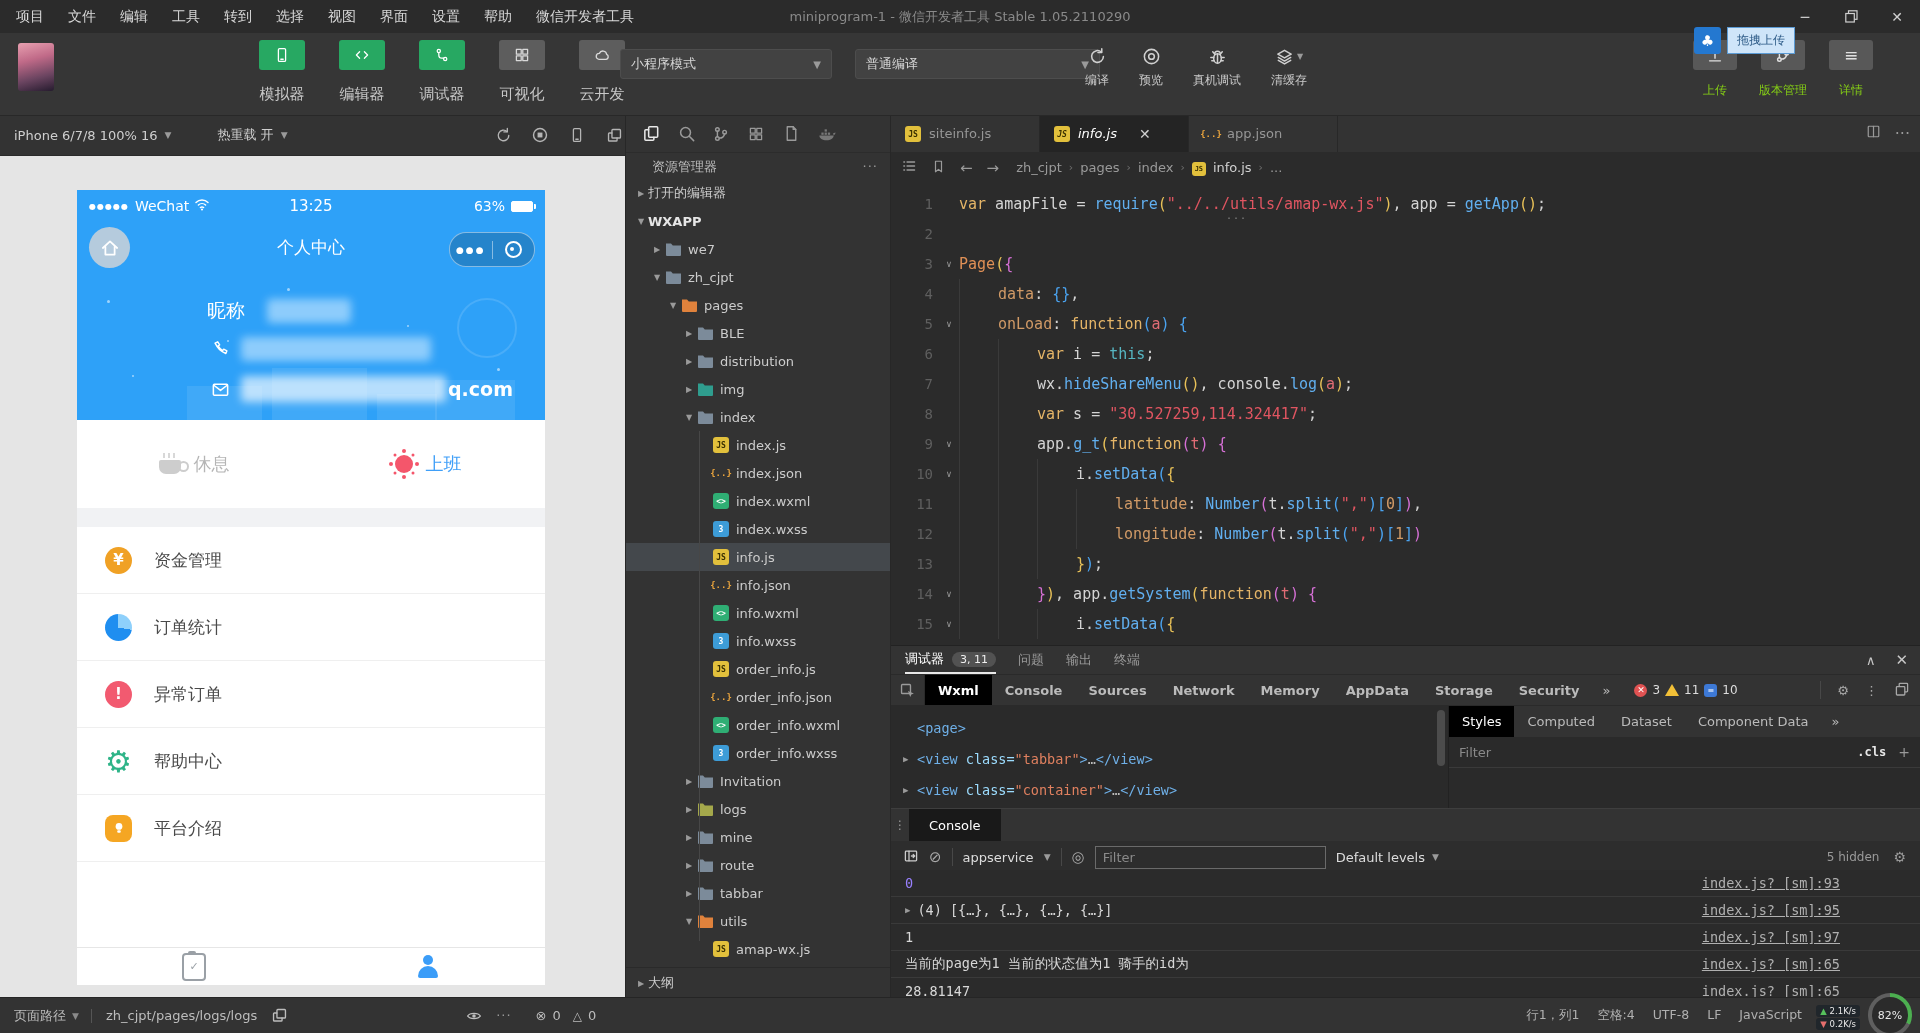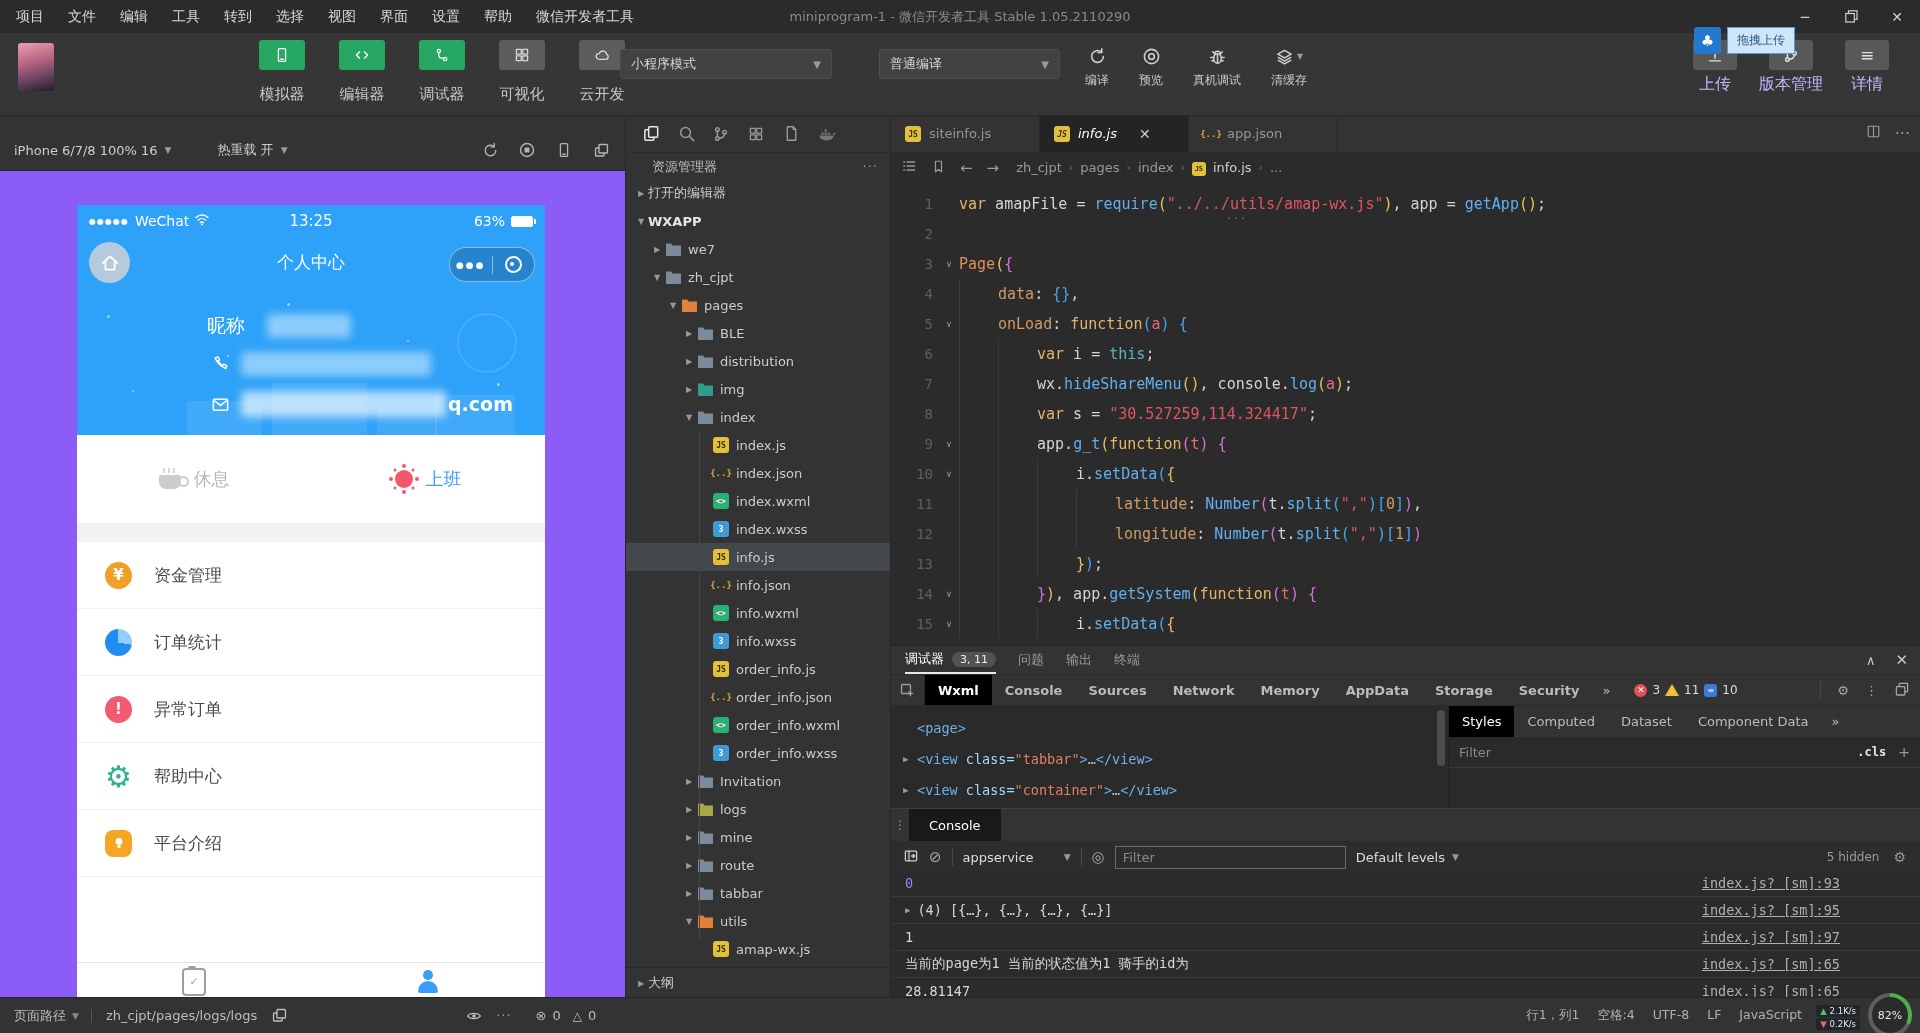--- a/index.html
+++ b/index.html
@@ -29,27 +29,27 @@
   .dd{position:absolute;top:16px;height:30px;background:#424242;border:1px solid #4d4d4d;border-radius:3px;
       display:flex;align-items:center;color:#d6d6d6;font-size:13px;padding:0 10px;box-sizing:border-box;}
   .dd .caret{margin-left:auto;color:#9a9a9a;font-size:10px;padding-left:14px;}
   .actions{position:absolute;left:1085px;top:10px;display:flex;gap:30px;}
   .action{text-align:center;color:#d0d0d0;}
   .action .aicon{height:26px;display:flex;align-items:center;justify-content:center;font-size:19px;}
   .action .alabel{font-size:12px;color:#c9c9c9;margin-top:3px;white-space:nowrap;}
   .raction{ text-align:center;}
   .ractions{position:absolute;left:1693px;top:7px;display:flex;gap:22px;}
   .raction .rbox{width:44px;height:30px;border-radius:3px;background:#585858;color:#e0e0e0;display:flex;align-items:center;justify-content:center;margin:0 auto;}
-  .raction .alabel{font-size:16px;color:#c4b5fd;margin-top:4px;white-space:nowrap;}
+  .raction .alabel{font-size:12px;color:#84cc16;margin-top:12px;white-space:nowrap;}
   .tooltip{position:absolute;left:1694px;top:27px;display:flex;z-index:40;align-items:stretch;}
   .tooltip .ticon{width:27px;height:27px;background:#2478d0;border-radius:3px;color:#fff;display:flex;align-items:center;justify-content:center;font-size:15px;}
   .tooltip .tlabel{height:25px;background:#cfe5f9;border:1px solid #5b9bd5;color:#2c5a86;font-size:12px;display:flex;align-items:center;padding:0 9px;}
 
   
-  .sim-panel{position:absolute;left:0;top:130px;width:625px;bottom:35px;background:#8b5cf6;overflow:hidden;}
+  .sim-panel{position:absolute;left:0;top:115px;width:625px;bottom:35px;background:#e5e5e5;overflow:hidden;padding-left:13px;}
   .sim-toolbar{position:absolute;top:0;left:0;right:0;height:40px;background:#333;border-bottom:1px solid #2a2a2a;display:flex;align-items:center;color:#cfcfcf;font-size:13px;}
   .sim-dd{display:flex;align-items:center;padding:0 14px;height:100%;white-space:nowrap;}
   .sim-dd .caret{font-size:9px;color:#9a9a9a;margin-left:7px;}
   .sim-icons{position:absolute;right:14px;display:flex;gap:17px;color:#b5b5b5;}
   .sim-icons .si{width:20px;height:20px;display:flex;align-items:center;justify-content:center;}
 
   
   .phone{position:absolute;left:77px;top:75px;width:468px;height:795px;background:#fff;overflow:hidden;}
   .p-status{position:absolute;top:0;left:0;right:0;height:32px;background:#2ea1f8;color:#fff;display:flex;align-items:center;font-size:14px;padding:0 12px;box-sizing:border-box;}
   .sig-dots{letter-spacing:1px;font-size:8px;margin-right:6px;}
@@ -161,21 +161,21 @@
   .styles-filter{height:30px;display:flex;align-items:center;border-bottom:1px solid #3a3a3a;background:#2a2a2a;color:#8a8a8a;font-size:13px;padding:0 10px;}
   .styles-filter .cls{margin-left:auto;color:#e8e8e8;font-weight:bold;font-size:12px;font-family:"DejaVu Sans Mono",monospace;}
   .styles-filter .plus{color:#9a9a9a;margin-left:12px;font-size:14px;}
 
   
   .con-head{height:32px;background:#333;border-top:1px solid #3e3e3e;display:flex;align-items:center;}
   .con-kebab{width:18px;text-align:center;color:#9a9a9a;font-size:12px;}
   .con-tab{height:100%;background:#191919;color:#fff;font-size:13px;display:flex;align-items:center;padding:0 20px;}
   .con-toolbar{height:32px;background:#2d2d2d;border-bottom:1px solid #3c3c3c;display:flex;align-items:center;gap:10px;padding-left:12px;font-size:13px;color:#ccc;position:relative;}
   .ct-sep{width:1px;height:18px;background:#484848;}
-  .ct-dd{display:flex;align-items:center;gap:30px;color:#ddd;}
+  .ct-dd{display:flex;align-items:center;gap:10px;color:#ddd;}
   .ct-dd .caret{font-size:9px;color:#9a9a9a;}
   .ct-filter{width:215px;height:21px;border:1px solid #6a6a6a;background:#2d2d2d;color:#8a8a8a;font-size:13px;display:flex;align-items:center;padding:0 7px;}
   .ct-right{position:absolute;right:14px;display:flex;align-items:center;gap:14px;color:#9a9a9a;font-size:12px;}
   .con-rows{position:absolute;left:0;right:0;top:224px;bottom:0;background:#2b2b2b;overflow:hidden;font-size:13.5px;font-family:"DejaVu Sans Mono","Liberation Mono",monospace;}
   .crow{height:26px;display:flex;align-items:center;border-bottom:1px solid #3a3a3a;padding:0 80px 0 14px;color:#d8d8d8;}
   .crow .cexp{color:#9a9a9a;font-size:9px;margin-right:7px;}
   .crow .num{color:#9980ff;}
   .crow .clink{margin-left:auto;color:#b0b0b0;text-decoration:underline;white-space:nowrap;}
 
   
@@ -272,21 +272,21 @@
               <path d="M6 14.5 a3.5 3.5 0 0 1 .3-7 a4.5 4.5 0 0 1 8.6 1.3 a3 3 0 0 1-.6 5.7 z"></path>
             </svg>
           </div>
           <div class="tbtn-label">云开发</div>
         </div>
       </div>
     <div class="dd" style="left:620px;width:212px;">
       <span>小程序模式</span>
         <span class="caret">▼</span>
     </div>
-    <div class="dd" style="left:855px;width:181px;margin-left:24px;">
+    <div class="dd" style="left:855px;width:245px;">
       <span>普通编译</span>
         <span class="caret">▼</span>
     </div>
     <div class="actions" id="compileActions">
         <div class="action">
           <div class="aicon">
             <svg width="19" height="19" viewBox="0 0 20 20" fill="none" stroke="currentColor" stroke-width="1.6" stroke-linecap="round" stroke-linejoin="round">
               <path d="M16.2 10 a6.2 6.2 0 1 1-2.1-4.7"></path>
               <path d="M14.5 1.8 v4 h-4"></path>
             </svg>

